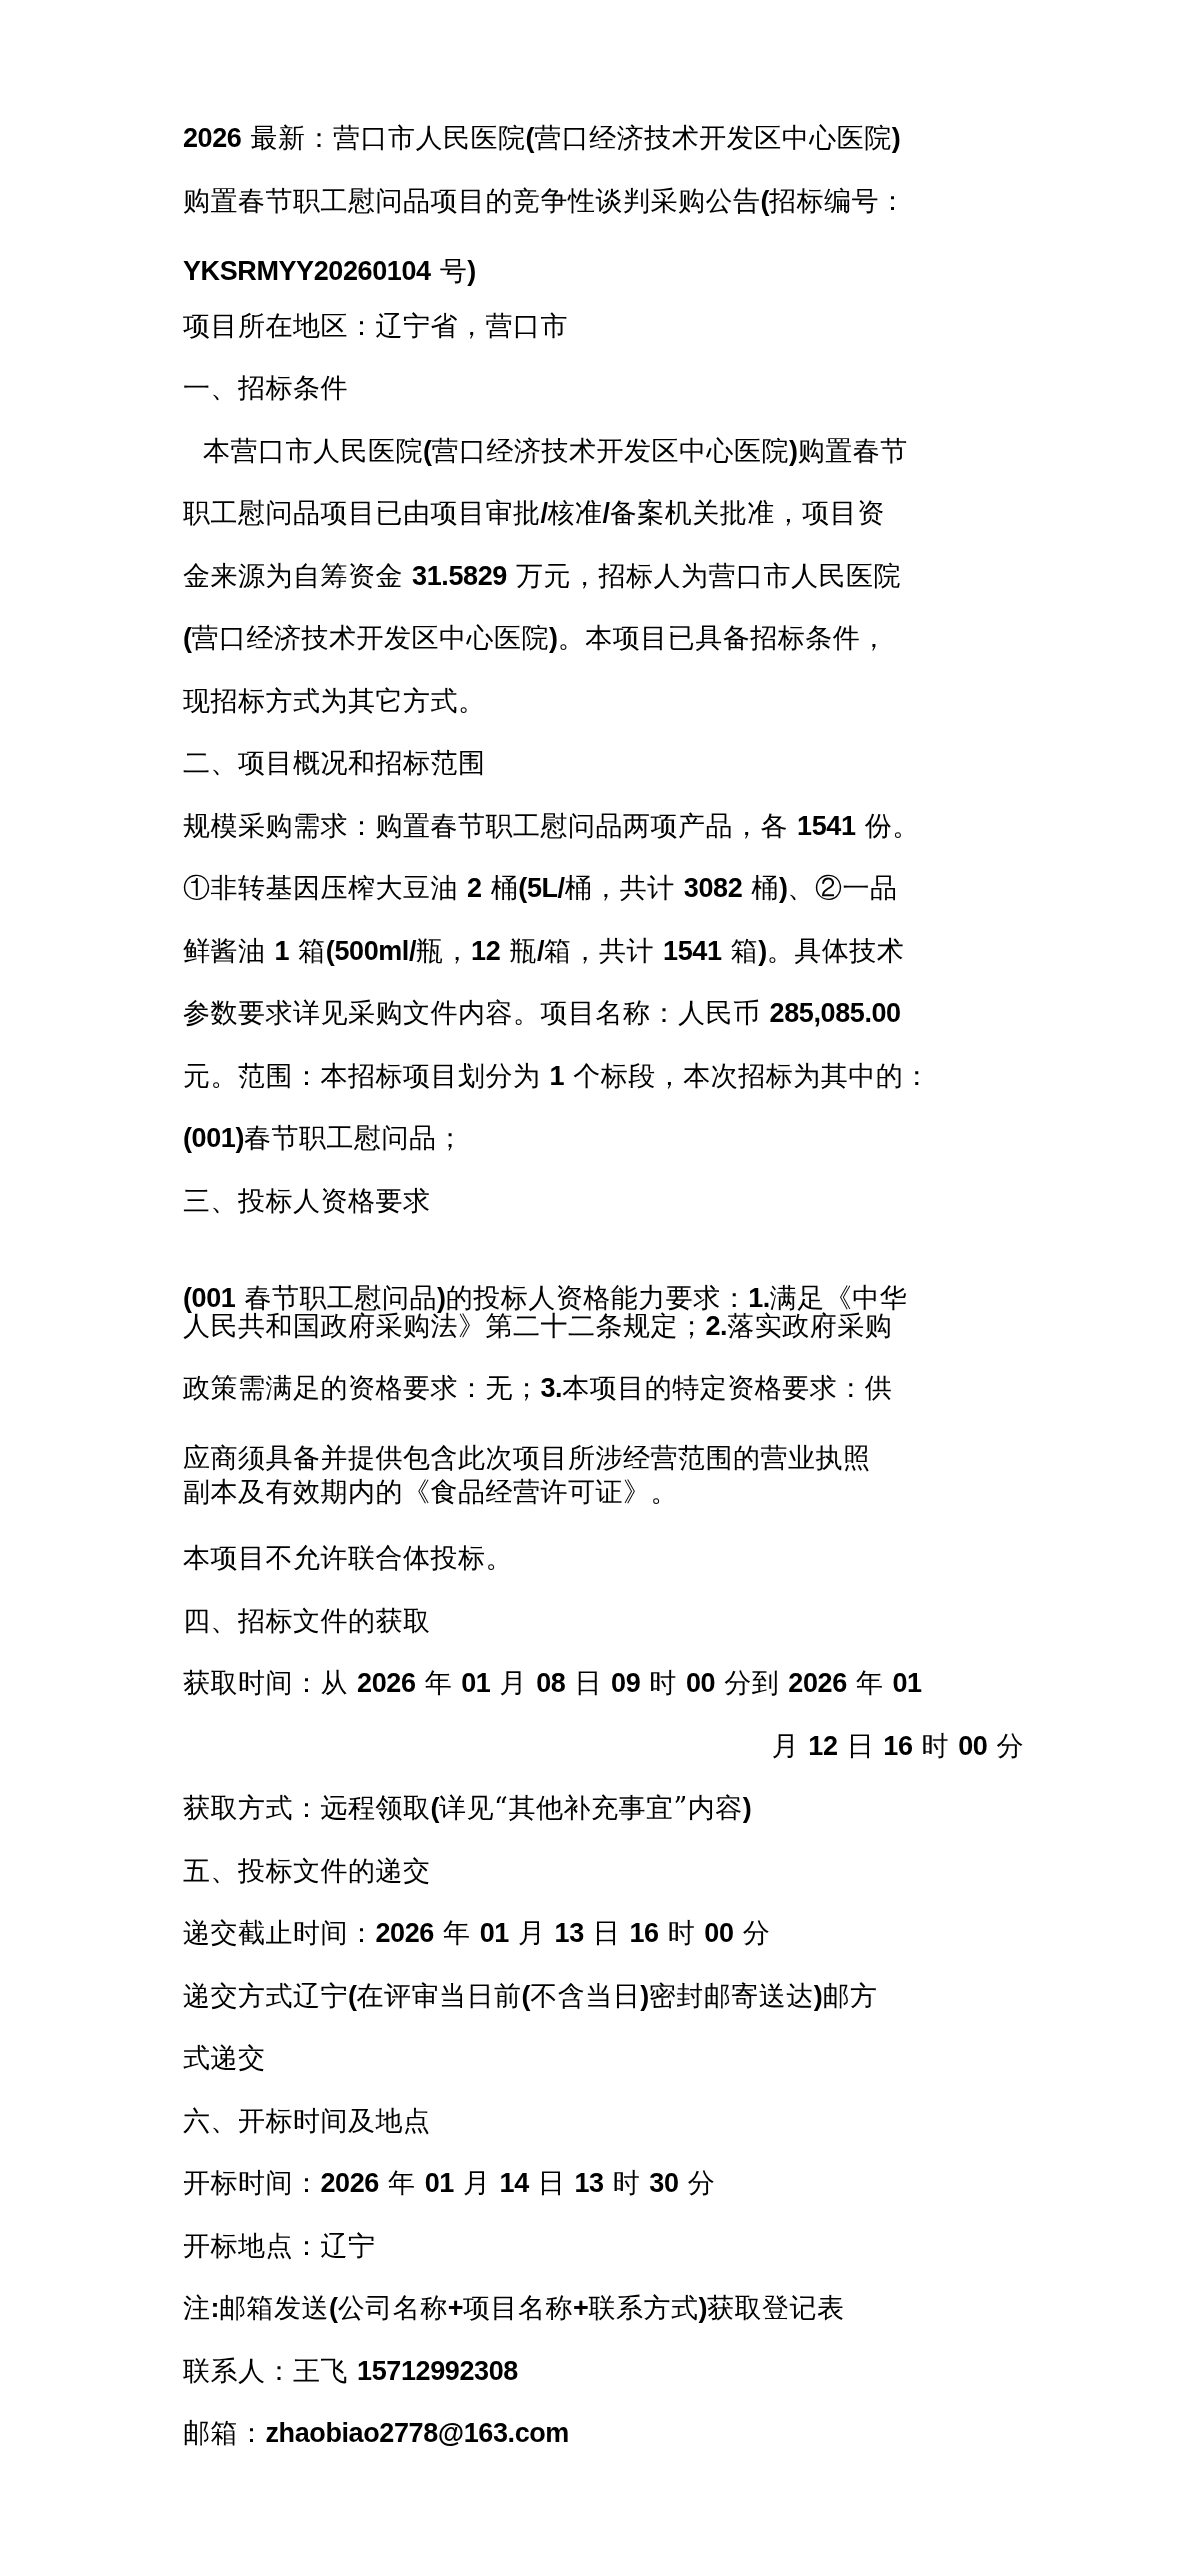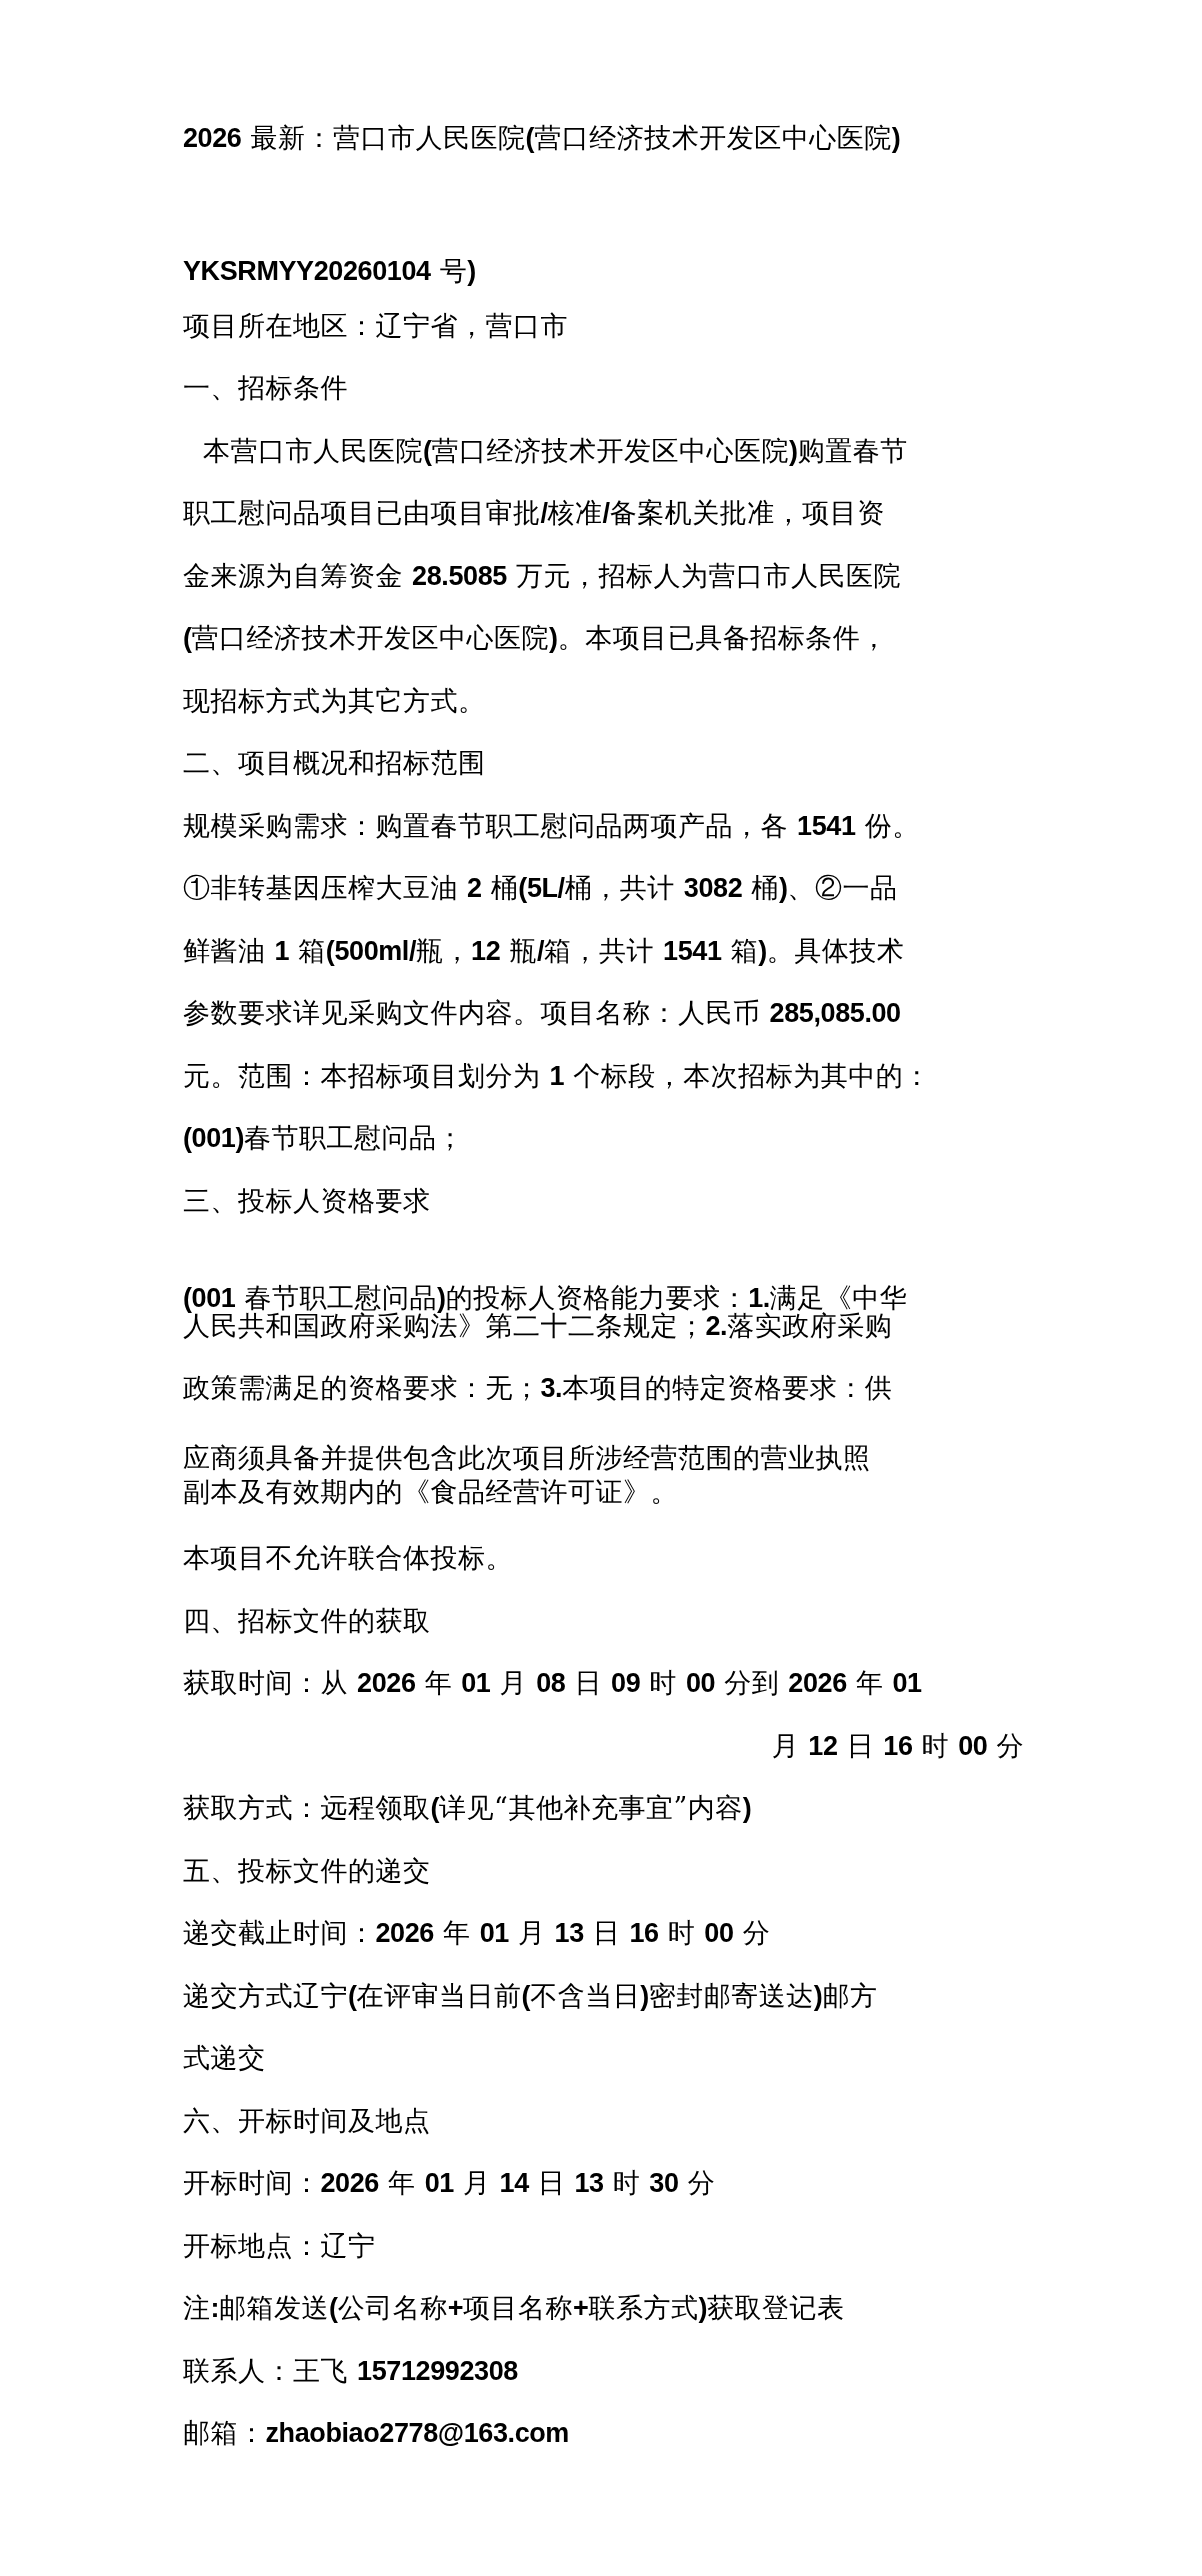--- a/index.html
+++ b/index.html
@@ -15,27 +15,28 @@
   .b {
     font-family: "Liberation Sans", "DejaVu Sans", sans-serif;
     font-weight: bold; letter-spacing: -0.4px;
   }
 </style>
 </head>
 <body>
 
 <div class="page">
   <div class="line" style="top: 121px;"><span class="b">2026</span><span> 最新：营口市人民医院</span><span class="b">(</span><span>营口经济技术开发区中心医院</span><span class="b">)</span></div>
+  <div class="line" style="top: 184px;"><span>购置春节职工慰问品项目的竞争性谈判采购公告</span><span class="b">(</span><span>招标编号：</span></div>
   <div class="line" style="top: 246px; margin-top: 8px;"><span class="b">YKSRMYY20260104</span><span> 号</span><span class="b">)</span></div>
   <div class="line" style="top: 309px;">项目所在地区：辽宁省，营口市</div>
 
   <div class="line" style="top: 371px;">一、招标条件</div>
   <div class="line" style="top: 434px; margin-left: 20px;"><span>本营口市人民医院</span><span class="b">(</span><span>营口经济技术开发区中心医院</span><span class="b">)</span><span>购置春节</span></div>
   <div class="line" style="top: 496px;"><span>职工慰问品项目已由项目审批</span><span class="b">/</span><span>核准</span><span class="b">/</span><span>备案机关批准，项目资</span></div>
-  <div class="line" style="top: 559px;"><span>金来源为自筹资金 </span><span class="b">28.5085</span><span> 万元，招标人为营口市人民医院</span></div>
+  <div class="line" style="top: 559px;"><span>金来源为自筹资金 </span><span class="b">31.5829</span><span> 万元，招标人为营口市人民医院</span></div>
   <div class="line" style="top: 621px;"><span class="b">(</span><span>营口经济技术开发区中心医院</span><span class="b">)</span><span>。本项目已具备招标条件，</span></div>
   <div class="line" style="top: 684px;"><span>现招标方式为其它方式。</span></div>
 
   <div class="line" style="top: 746px;">二、项目概况和招标范围</div>
   <div class="line" style="top: 809px;"><span>规模采购需求：购置春节职工慰问品两项产品，各 </span><span class="b">1541</span><span> 份。</span></div>
   <div class="line" style="top: 871px;"><span>①非转基因压榨大豆油 </span><span class="b">2</span><span> 桶</span><span class="b">(5L/</span><span>桶，共计 </span><span class="b">3082</span><span> 桶</span><span class="b">)</span><span>、②一品</span></div>
   <div class="line" style="top: 934px;"><span>鲜酱油 </span><span class="b">1</span><span> 箱</span><span class="b">(500ml/</span><span>瓶，</span><span class="b">12</span><span> 瓶</span><span class="b">/</span><span>箱，共计 </span><span class="b">1541</span><span> 箱</span><span class="b">)</span><span>。具体技术</span></div>
   <div class="line" style="top: 996px;"><span>参数要求详见采购文件内容。项目名称：人民币 </span><span class="b">285,085.00</span></div>
   <div class="line" style="top: 1059px;"><span>元。范围：本招标项目划分为 </span><span class="b">1</span><span> 个标段，本次招标为其中的：</span></div>
   <div class="line" style="top: 1121px;"><span class="b">(001)</span><span>春节职工慰问品；</span></div>

